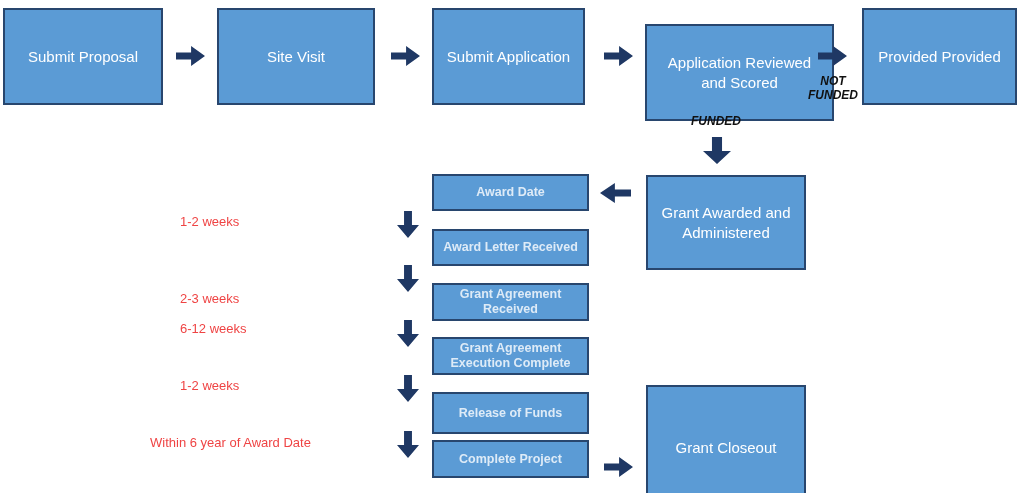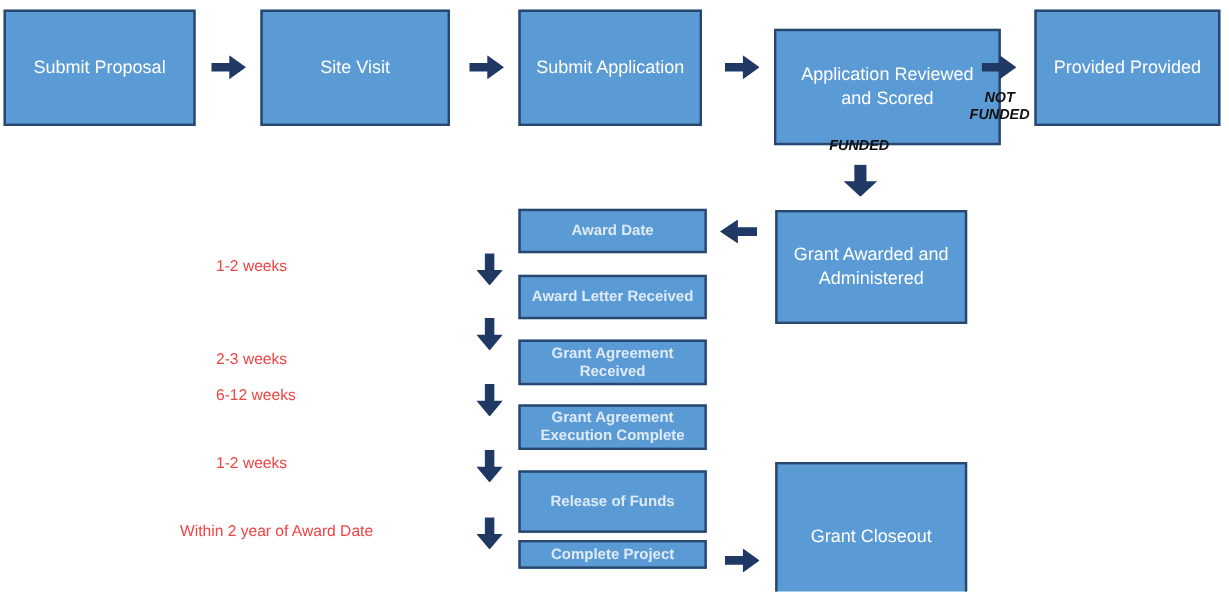--- a/index.html
+++ b/index.html
@@ -34,22 +34,22 @@
   #b-feedback{left:862px;top:8px;width:155px;}
 
   #b-grant-awarded{left:646px;top:175px;width:160px;height:95px;}
   #b-grant-closeout{left:646px;top:385px;width:160px;height:125px;}
 
   
   #b-award-date{left:432px;top:174px;}
   #b-award-letter{left:432px;top:229px;}
   #b-agreement-received{left:432px;top:283px;height:38px;}
   #b-agreement-exec{left:432px;top:337px;height:38px;}
-  #b-release-funds{left:432px;top:392px;height:52px;}
-  #b-complete-project{left:432px;top:450px;height:24px;}
+  #b-release-funds{left:432px;top:392px;height:42px;}
+  #b-complete-project{left:432px;top:440px;height:38px;}
 
   
   .arrow{position:absolute;background:#1F3864;}
   .arrow-right{
     width:29px;height:20px;
     clip-path:polygon(0% 32%,52% 32%,52% 0%,100% 50%,52% 100%,52% 68%,0% 68%);
   }
   .arrow-left{
     width:31px;height:20px;
     clip-path:polygon(100% 32%,48% 32%,48% 0%,0% 50%,48% 100%,48% 68%,100% 68%);
@@ -120,18 +120,18 @@
   <div class="box box-sm" id="b-agreement-exec">Grant Agreement Execution Complete</div>
   <div class="arrow arrow-down" id="a-tl-4"></div>
   <div class="box box-sm" id="b-release-funds">Release of Funds</div>
   <div class="arrow arrow-down" id="a-tl-5"></div>
   <div class="box box-sm" id="b-complete-project">Complete Project</div>
 
   <div class="duration-label" id="d-1">1-2 weeks</div>
   <div class="duration-label" id="d-2">2-3 weeks</div>
   <div class="duration-label" id="d-3">6-12 weeks</div>
   <div class="duration-label" id="d-4">1-2 weeks</div>
-  <div class="duration-label" id="d-5">Within 2 year of Award Date</div>
+  <div class="duration-label" id="d-5">Within 6 year of Award Date</div>
 
   <div class="arrow arrow-right" id="a-closeout"></div>
   <div class="box box-lg" id="b-grant-closeout">Grant Closeout</div>
 
 </div>
 
 </body></html>

